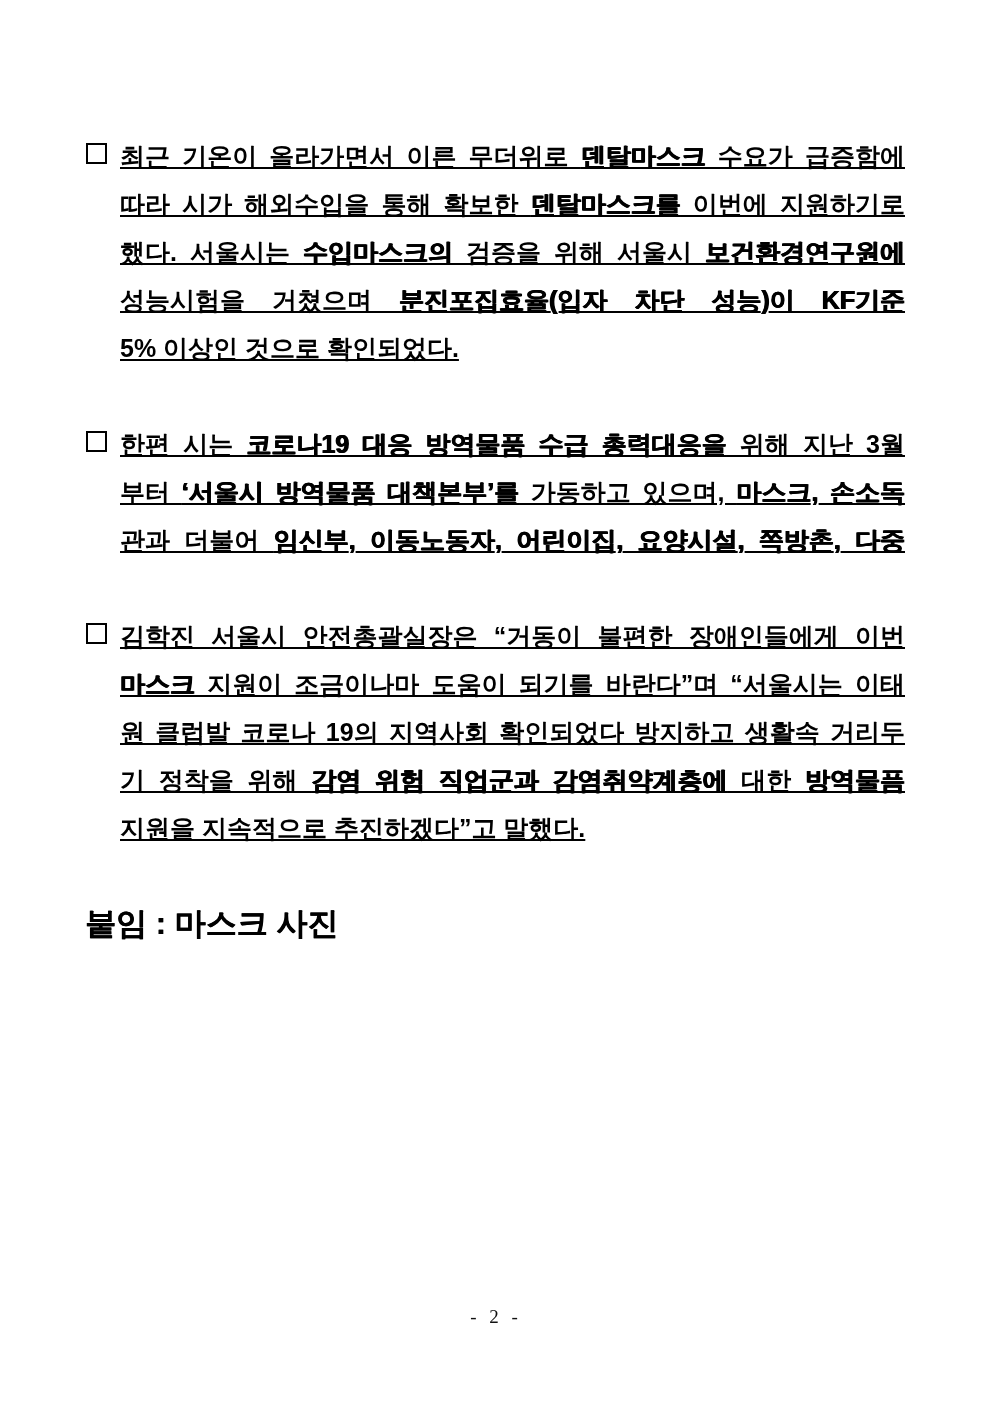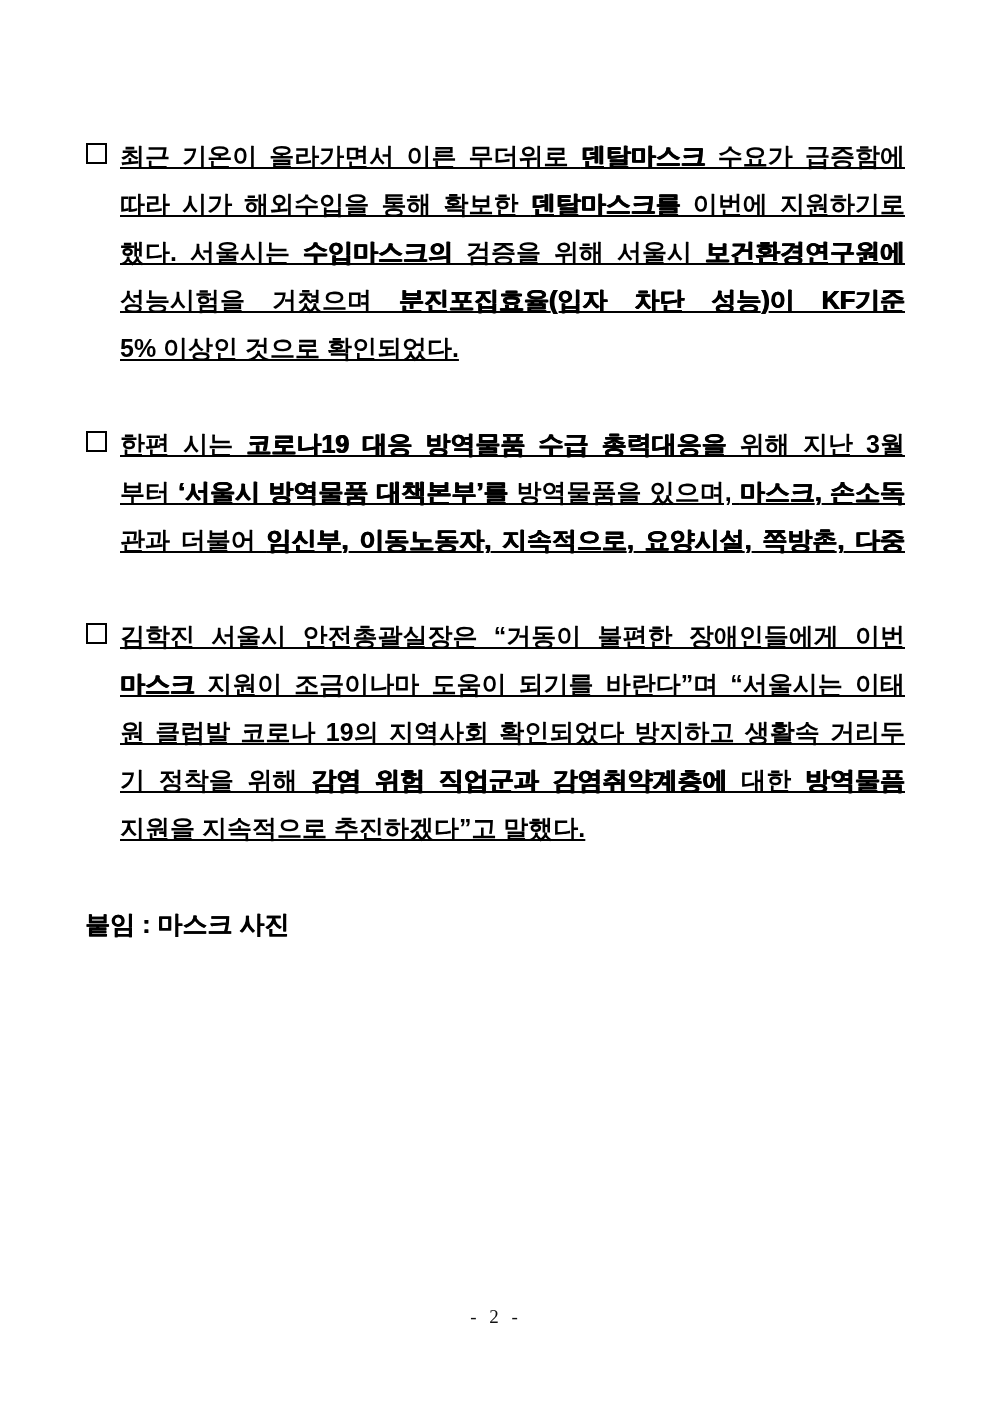--- a/index.html
+++ b/index.html
@@ -47,21 +47,21 @@
   }
   .line.just { text-align-last: justify; }
   
   .em {
     text-shadow: 0.7px 0 0 currentColor, -0.4px 0 0 currentColor;
   }
   .attachment {
     margin-top: 38px;
     height: 48px;
     line-height: 48px;
-    font-size: 25px;
+    font-size: 31px;
     text-shadow: 0.5px 0 0 currentColor;
   }
   .footer {
     position: absolute;
     left: 0;
     top: 1306px;
     width: 992px;
     text-align: center;
     font-family: "Liberation Serif", "DejaVu Serif", serif;
     font-weight: normal;
@@ -79,22 +79,22 @@
         <span class="checkbox"></span>
         <div class="line just"><span>최근 기온이 올라가면서 이른 무더위로 </span><span class="em">덴탈마스크</span><span> 수요가 급증함에</span></div>
         <div class="line just"><span>따라 시가 해외수입을 통해 확보한 </span><span class="em">덴탈마스크를</span><span> 이번에 지원하기로</span></div>
         <div class="line just"><span>했다. 서울시는 </span><span class="em">수입마스크의</span><span> 검증을 위해 서울시 </span><span class="em">보건환경연구원에</span></div>
         <div class="line just"><span>성능시험을 거쳤으며 </span><span class="em">분진포집효율(입자 차단 성능)이 KF기준</span></div>
         <div class="line"><span>5% 이상인 것으로 확인되었다.</span></div>
       </div>
       <div class="para">
         <span class="checkbox"></span>
         <div class="line just"><span>한편 시는 </span><span class="em">코로나19 대응 방역물품 수급 총력대응을</span><span> 위해 지난 3월</span></div>
-        <div class="line just"><span>부터 </span><span class="em">‘서울시 방역물품 대책본부’를</span><span> 방역물품을 있으며, </span><span class="em">마스크, 손소독</span></div>
-        <div class="line just"><span>관과 더불어 </span><span class="em">임신부, 이동노동자, 지속적으로, 요양시설, 쪽방촌, 다중</span></div>
+        <div class="line just"><span>부터 </span><span class="em">‘서울시 방역물품 대책본부’를</span><span> 가동하고 있으며, </span><span class="em">마스크, 손소독</span></div>
+        <div class="line just"><span>관과 더불어 </span><span class="em">임신부, 이동노동자, 어린이집, 요양시설, 쪽방촌, 다중</span></div>
       </div>
       <div class="para">
         <span class="checkbox"></span>
         <div class="line just"><span>김학진 서울시 안전총괄실장은 “거동이 불편한 장애인들에게 이번</span></div>
         <div class="line just"><span class="em">마스크</span><span> 지원이 조금이나마 도움이 되기를 바란다”며 “서울시는 이태</span></div>
         <div class="line just"><span>원 클럽발 코로나 19의 지역사회 확인되었다 방지하고 생활속 거리두</span></div>
         <div class="line just"><span>기 정착을 위해 </span><span class="em">감염 위험 직업군과 감염취약계층에</span><span> 대한 </span><span class="em">방역물픔</span></div>
         <div class="line"><span>지원을 지속적으로 추진하겠다”고 말했다.</span></div>
       </div>
     </div>

